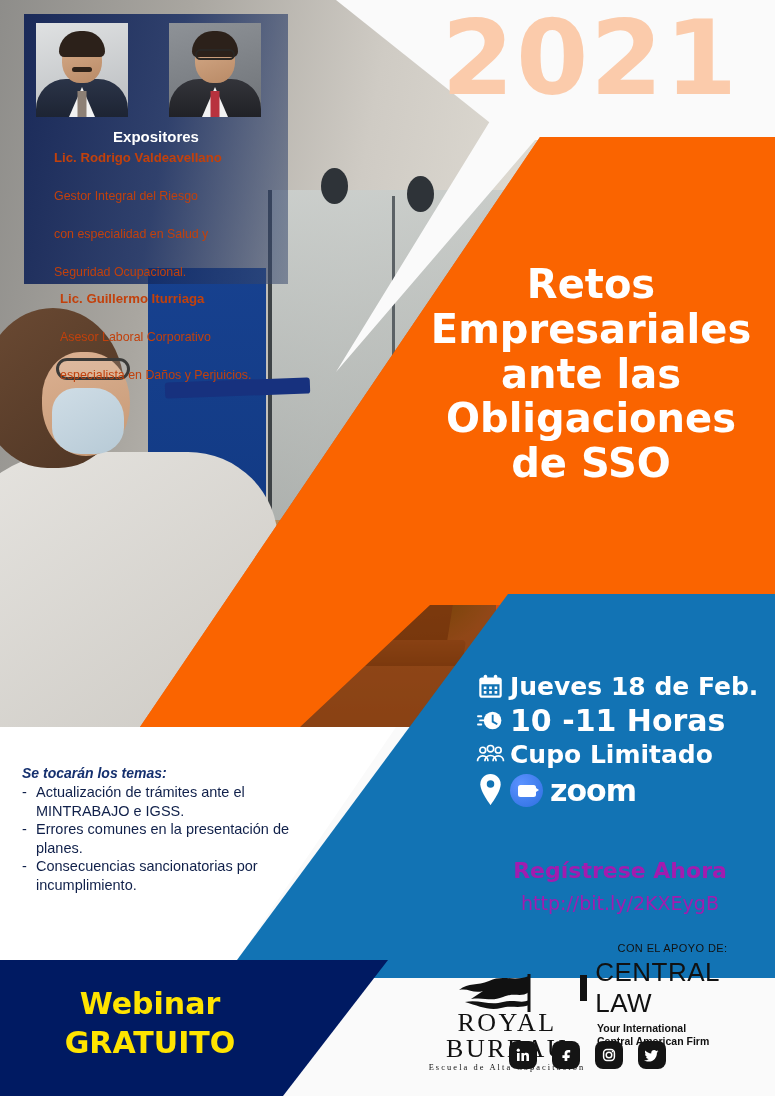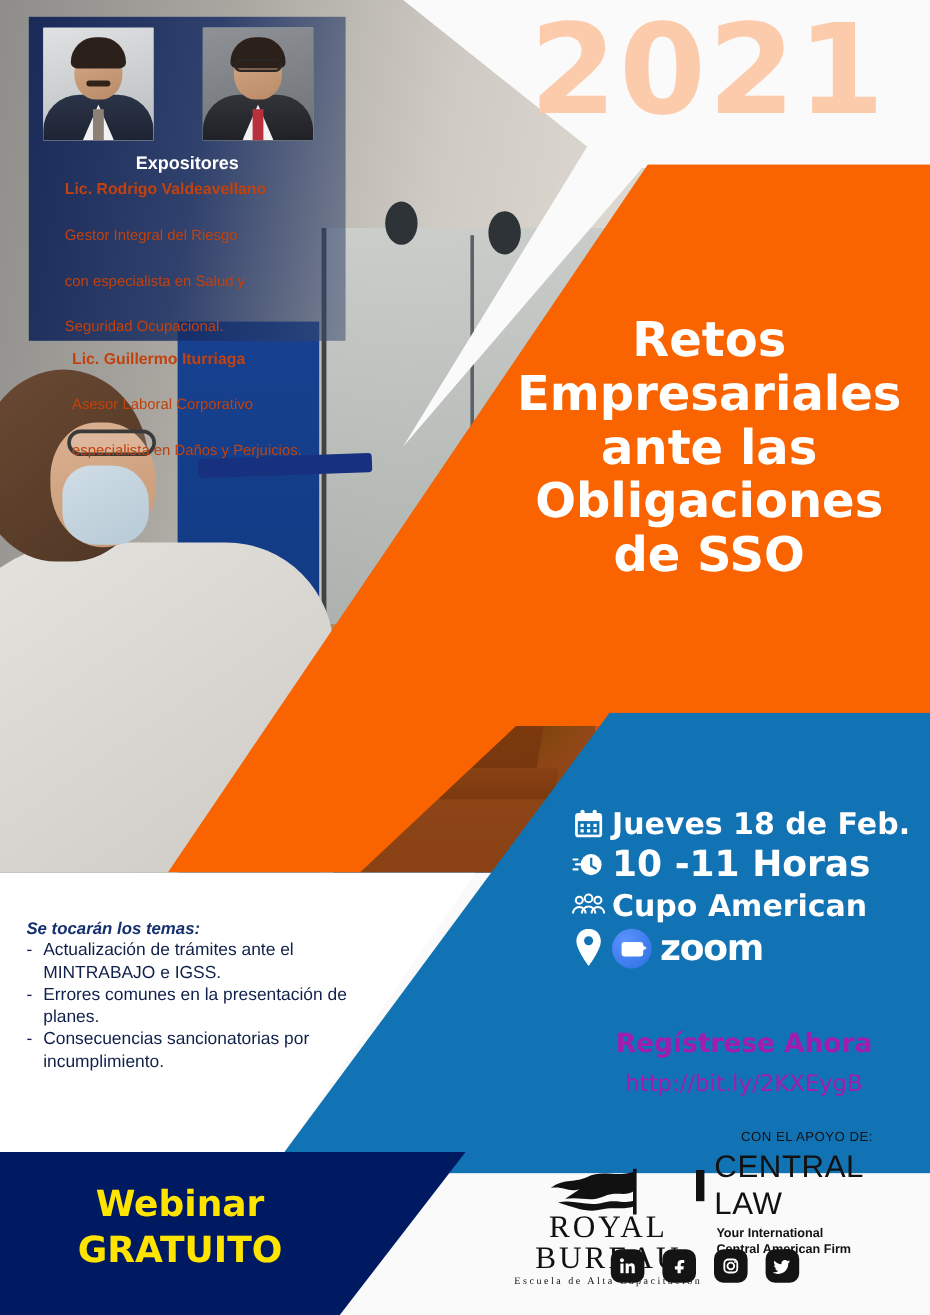--- a/index.html
+++ b/index.html
@@ -253,21 +253,21 @@
       <div class="sp-tie red"></div>
         <div class="sp-head"></div>
         <div class="sp-hair"></div>
       <div class="sp-glass"></div>
     </div>
   </div>
   <div class="spk-title">Expositores</div>
   <div class="spk-list">
     <div class="spk-name">Lic. Rodrigo Valdeavellano</div>
     <div class="spk-role">Gestor Integral del Riesgo</div>
-    <div class="spk-role">con especialista en Salud y</div>
+    <div class="spk-role">con especialidad en Salud y</div>
     <div class="spk-role">Seguridad Ocupacional.</div>
     <div class="spk-gap"></div>
     <div class="spk-name spk-b">Lic. Guillermo Iturriaga</div>
     <div class="spk-role spk-b">Asesor Laboral Corporativo</div>
     <div class="spk-role spk-b">especialista en Daños y Perjuicios.</div>
   </div>
 
   <div class="maintitle">
     <div>Retos</div>
     <div>Empresariales</div>
@@ -310,21 +310,21 @@
       <span class="ico">
         <svg width="31" height="25" viewBox="0 0 32 24" fill="none" stroke="#fff" stroke-width="1.7">
           <circle cx="8" cy="7.5" r="3"></circle>
             <path d="M2.6 19c0-3.2 2.4-5.6 5.4-5.6s5.4 2.4 5.4 5.6"></path>
           <circle cx="16" cy="6" r="3.3"></circle>
             <path d="M10.2 19c0-3.4 2.6-6 5.8-6s5.8 2.6 5.8 6"></path>
           <circle cx="24" cy="7.5" r="3"></circle>
             <path d="M18.6 19c0-3.2 2.4-5.6 5.4-5.6s5.4 2.4 5.4 5.6"></path>
         </svg>
       </span>
-      <span class="itxt">Cupo American</span>
+      <span class="itxt">Cupo Limitado</span>
     </div>
     <div class="irow">
       <span class="ico">
         <svg width="23" height="31" viewBox="0 0 20 28" fill="#fff">
           <path d="M10 0C4.8 0 .8 4 .8 9.2c0 6.8 9.2 18.8 9.2 18.8s9.2-12 9.2-18.8C19.2 4 15.2 0 10 0z"></path>
           <circle cx="10" cy="9" r="3.4" fill="#1273b4"></circle>
         </svg>
       </span>
       <span class="zoomrow">
         <span class="zoomcircle">

